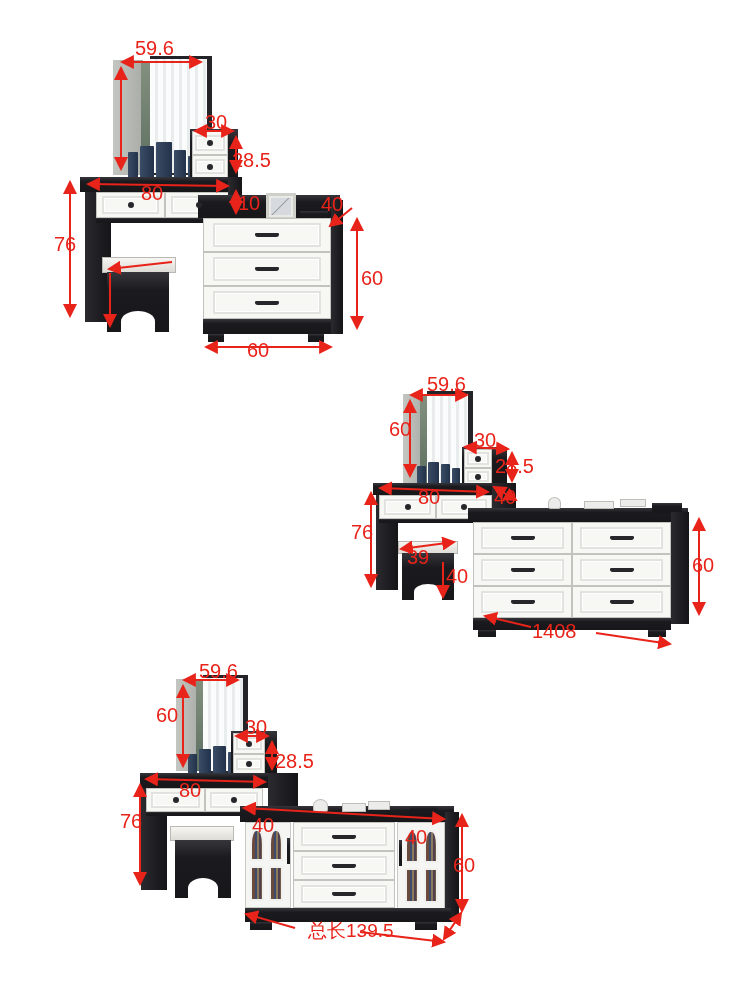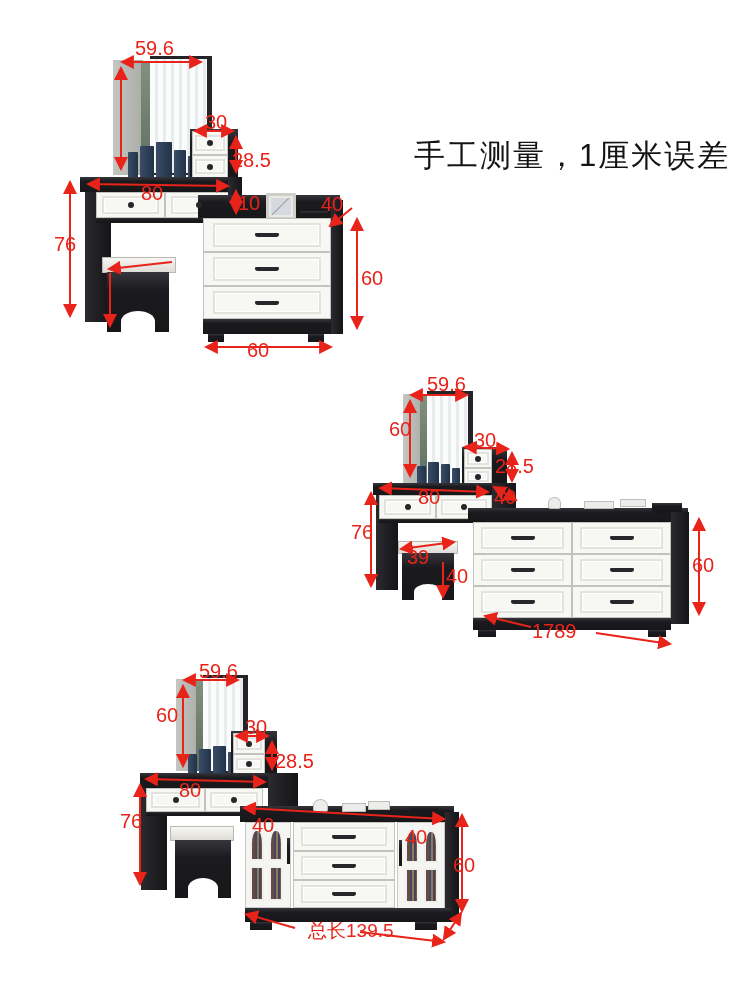--- a/index.html
+++ b/index.html
@@ -36,21 +36,20 @@
         letter-spacing:2px;white-space:nowrap;z-index:6;}
   .overlay{position:absolute;left:0;top:0;z-index:5;pointer-events:none;}
   .frame-deco{position:absolute;background:#e9e9e5;border:3px solid #cfcfca;box-sizing:border-box;}
   .frame-inner{position:absolute;inset:2px;background:linear-gradient(135deg,#d6dade 45%,#8e979e 48%,#d6dade 52%);}
 </style>
 </head>
 <body>
 
 <div class="canvas">
 
-  <div class="note">手工测量，1厘米误差</div>
 
   <section>
     <div class="mirror-back abs" style="left:113px;top:60px;width:30px;height:115px;"></div>
     <div class="mirror-green abs" style="left:141px;top:62px;width:10px;height:112px;"></div>
     <div class="mirror-glass abs" style="left:150px;top:56px;width:62px;height:119px;"></div>
 
     <div class="deco-navy" style="left:128px;top:152px;width:10px;height:26px;"></div>
     <div class="deco-navy" style="left:140px;top:146px;width:14px;height:32px;"></div>
     <div class="deco-navy" style="left:156px;top:142px;width:16px;height:36px;"></div>
     <div class="deco-navy" style="left:174px;top:150px;width:12px;height:28px;"></div>
@@ -286,21 +285,21 @@
   <div class="dim" style="left:427px;top:374px;">59.6</div>
   <div class="dim" style="left:389px;top:419px;">60</div>
   <div class="dim" style="left:474px;top:430px;">30</div>
   <div class="dim" style="left:495px;top:456px;">28.5</div>
   <div class="dim" style="left:418px;top:487px;">80</div>
   <div class="dim" style="left:494px;top:487px;">40</div>
   <div class="dim" style="left:351px;top:522px;">76</div>
   <div class="dim" style="left:407px;top:547px;">39</div>
   <div class="dim" style="left:446px;top:566px;">40</div>
   <div class="dim" style="left:692px;top:555px;">60</div>
-  <div class="dim" style="left:532px;top:621px;">1789</div>
+  <div class="dim" style="left:532px;top:621px;">1408</div>
 
   <div class="dim" style="left:199px;top:661px;">59.6</div>
   <div class="dim" style="left:156px;top:705px;">60</div>
   <div class="dim" style="left:245px;top:717px;">30</div>
   <div class="dim" style="left:275px;top:751px;">28.5</div>
   <div class="dim" style="left:179px;top:780px;">80</div>
   <div class="dim" style="left:120px;top:811px;">76</div>
   <div class="dim" style="left:252px;top:815px;">40</div>
   <div class="dim" style="left:405px;top:827px;">40</div>
   <div class="dim" style="left:453px;top:855px;">60</div>

